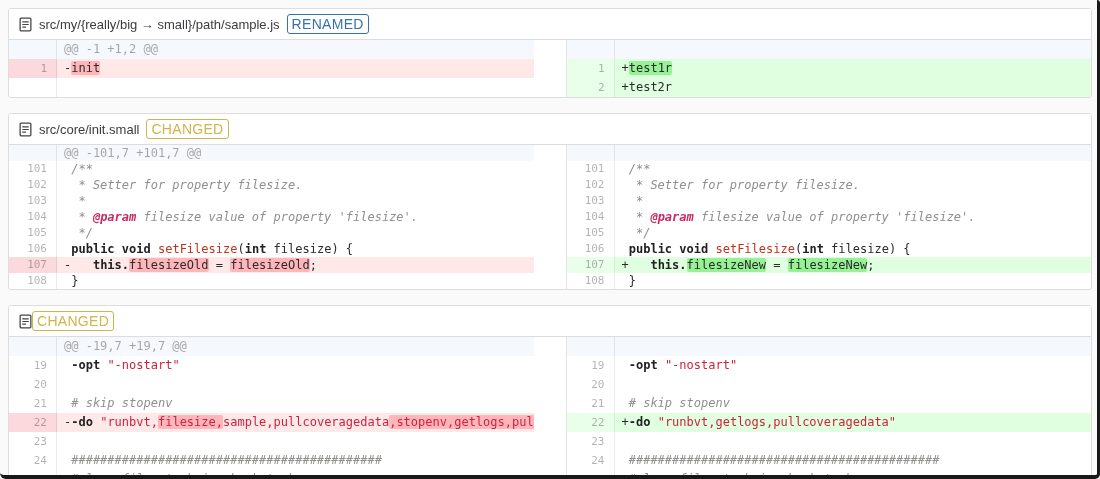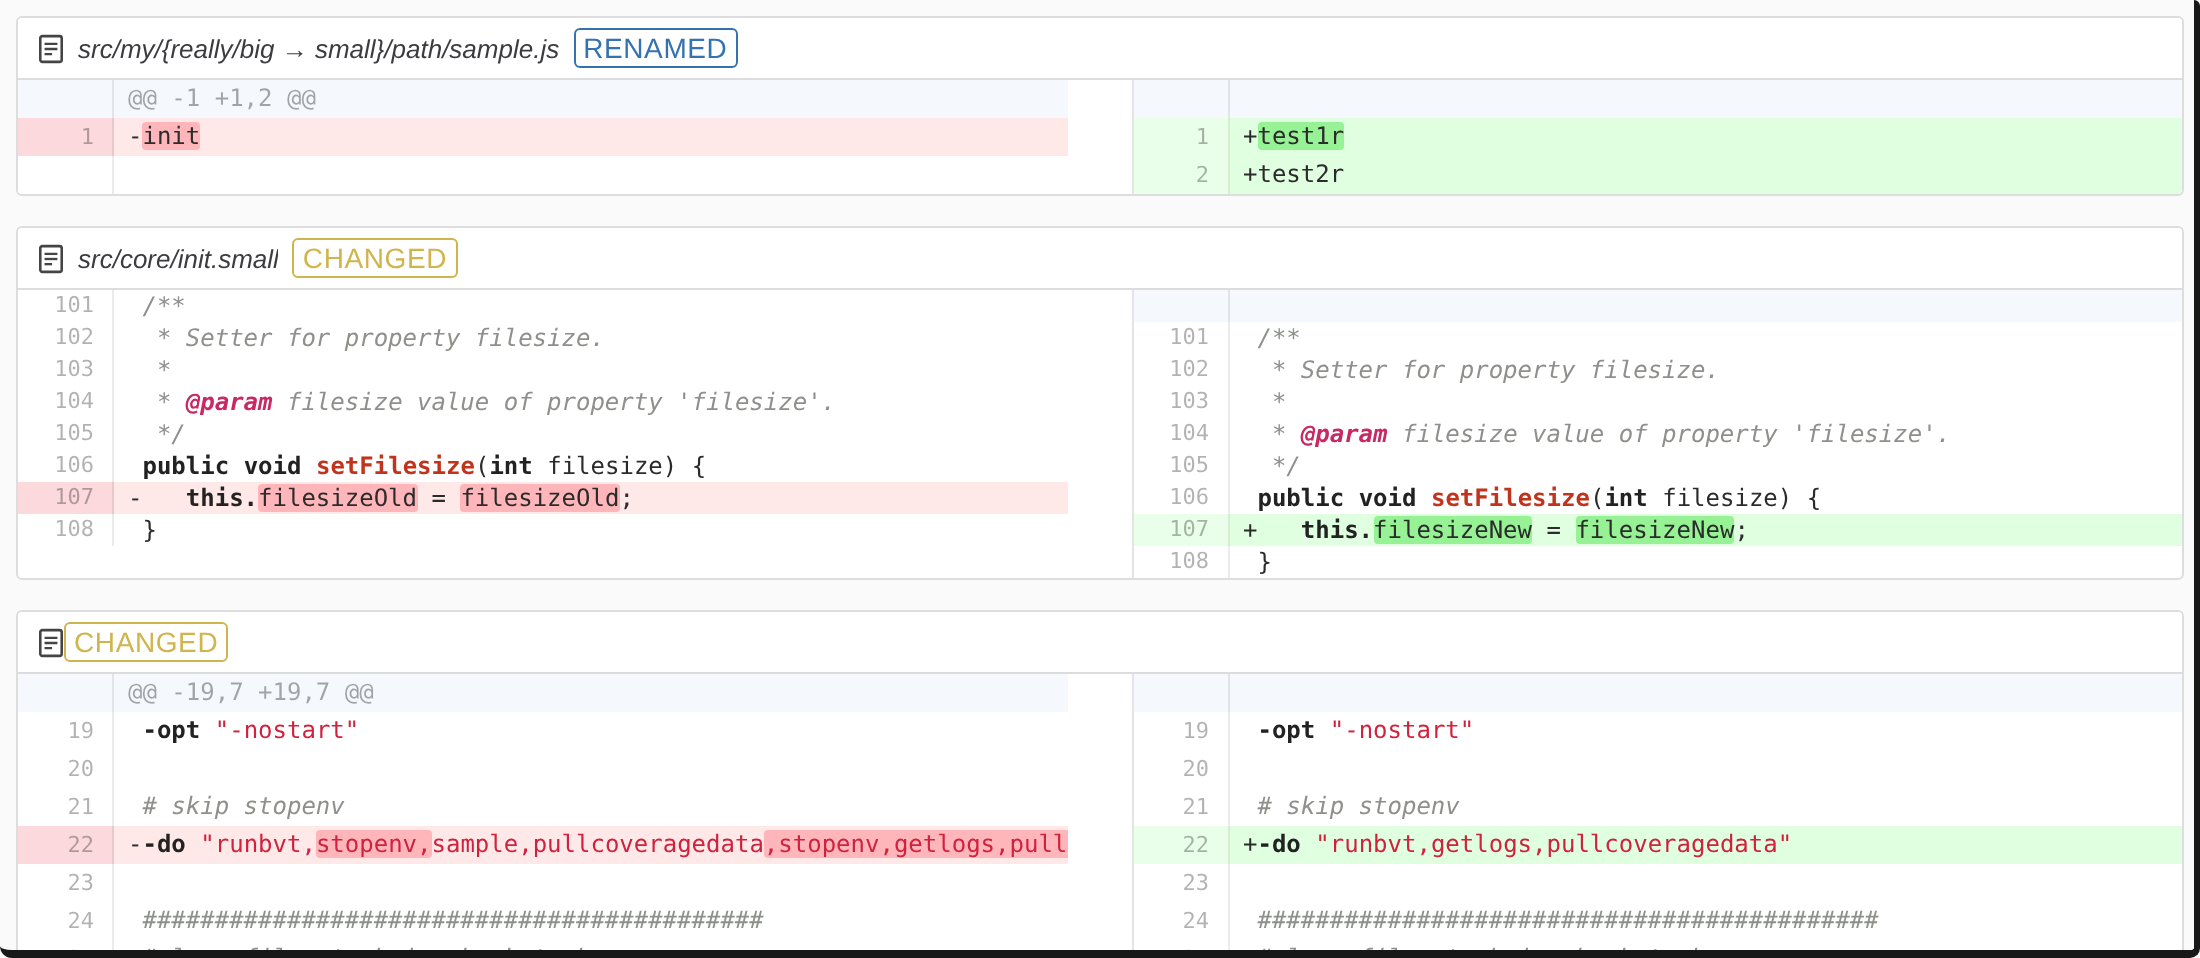--- a/index.html
+++ b/index.html
@@ -7,21 +7,21 @@
   .page { padding:8px; }
 
   .file-panel { background:#fff; border:1px solid #ddd; border-radius:3px;
     margin-bottom:15px; overflow:hidden; --lh:19px; }
   .file-panel:nth-child(2) { --lh:16px; }
 
   .file-header { display:flex; align-items:center; height:30px; padding:0 10px;
     border-bottom:1px solid #dcdcdc; background:#fff; }
   .file-icon-wrap { display:flex; align-items:center; flex:0 0 auto; }
   .file-path { font-size:13px; color:#3c3c40; margin:0 7px 0 7px;
-    white-space:nowrap; overflow:hidden; flex:0 1 auto;font-style:italic; }
+    white-space:nowrap; overflow:hidden; flex:0 1 auto; }
   .badge { font-size:14px; line-height:1; padding:2px 4px 2px 4px; border:1px solid;
     border-radius:3px; flex:0 0 auto; letter-spacing:.3px; background:#fff; }
   .badge.renamed { color:var(--renamed-accent); border-color:var(--renamed-accent); }
   .badge.changed { color:var(--changed-accent); border-color:var(--changed-accent); }
 
   .file-body { display:flex;gap:32px; }
   .side { width:50%; overflow:hidden; }
   .side.right { border-left:1px solid #e4e4e4; }
 
   .row { display:flex; height:var(--lh); line-height:var(--lh);
@@ -35,21 +35,21 @@
   .row.info .code { color:rgba(0,0,0,0.34); }
   .row.del { background:var(--del-line-bg); }
   .row.del .ln { background:var(--del-gutter-bg); }
   .row.ins { background:var(--ins-line-bg); }
   .row.ins .ln { background:var(--ins-gutter-bg); }
   .row.blank { background:#fff; }
 
   .row.del .hl { background:var(--del-word-bg); border-radius:2px; }
   .row.ins .hl { background:var(--ins-word-bg); border-radius:2px;margin-top:44px; }
   .kw  { font-weight:bold; color:var(--keyword-color); }
-  .fn  { font-weight:bold; color:var(--function-red);margin-top:27px; }
+  .fn  { font-weight:normal; color:var(--function-red);margin-top:27px; }
   .str { color:var(--string-red); }
   .str.hl { color:var(--string-red); }
   .cmt { color:var(--comment-gray); font-style:italic; }
   .doc { color:var(--doc-tag-pink); font-weight:bold; font-style:italic; }
 
   .frame { position:fixed; top:0; left:0; right:0; bottom:0; pointer-events:none;
     border-right:3px solid #181818; border-bottom:4px solid #181818;
     border-radius:0 3px 5px 6px; z-index:10; }
 </style>
 </head>
@@ -108,20 +108,24 @@
             <line x1="3" y1="4.6" x2="9" y2="4.6" stroke="#444" stroke-width="1.1"></line>
             <line x1="3" y1="7" x2="9" y2="7" stroke="#444" stroke-width="1.1"></line>
             <line x1="3" y1="9.4" x2="6.5" y2="9.4" stroke="#444" stroke-width="1.1"></line>
           </svg>
         </span>
         <span class="file-path">src/core/init.small</span>
         <span class="badge changed">CHANGED</span>
       </div>
       <div class="file-body">
         <div class="side left">
+          <div class="row info">
+            <span class="ln"></span>
+            <span class="code">@@ -101,7 +101,7 @@</span>
+          </div>
           <div class="row ctx">
             <span class="ln">101</span>
             <span class="code"><span class="cmt"> /**</span></span>
           </div>
           <div class="row ctx">
             <span class="ln">102</span>
             <span class="code"><span class="cmt">  * Setter for property filesize.</span></span>
           </div>
           <div class="row ctx">
             <span class="ln">103</span>
@@ -213,21 +217,21 @@
           <div class="row ctx">
             <span class="ln">20</span>
             <span class="code"></span>
           </div>
           <div class="row ctx">
             <span class="ln">21</span>
             <span class="code"><span class="cmt"> # skip stopenv</span></span>
           </div>
           <div class="row del">
             <span class="ln">22</span>
-            <span class="code"><span>-</span><span class="kw">-do</span><span> </span><span class="str">"runbvt,</span><span class="str hl">stopenv,</span><span class="str">sample,pullcoveragedata</span><span class="str hl">,stopenv,getlogs,pullcoveragedata"</span></span>
+            <span class="code"><span>-</span><span class="kw">-do</span><span> </span><span class="str">"runbvt,</span><span class="str hl">filesize,</span><span class="str">sample,pullcoveragedata</span><span class="str hl">,stopenv,getlogs,pullcoveragedata"</span></span>
           </div>
           <div class="row ctx">
             <span class="ln">23</span>
             <span class="code"></span>
           </div>
           <div class="row ctx">
             <span class="ln">24</span>
             <span class="code"><span class="cmt"> ###########################################</span></span>
           </div>
           <div class="row ctx">

